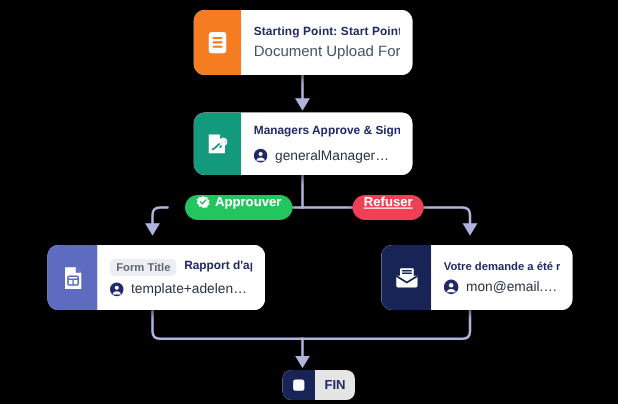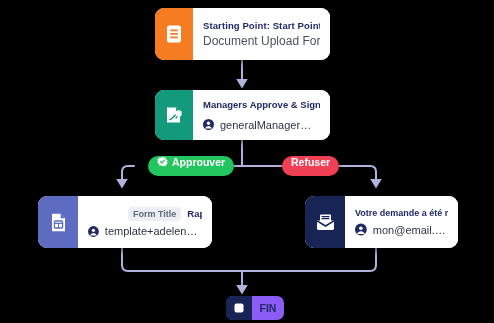--- a/index.html
+++ b/index.html
@@ -27,42 +27,42 @@
 
   
   #node-approve{left:155px;top:90px;width:175px;height:50px;}
   #node-approve .ico{width:38px;background:#13997C;}
   #node-approve .title{font-size:9.5px;margin-bottom:8px;}
   #node-approve .mailrow .txt{font-size:11px;}
 
   
   #node-form{left:38px;top:196px;width:174px;height:52px;}
   #node-form .ico{width:40px;background:#5D6CC0;}
-  #node-form .hdr{display:flex;align-items:center;gap:6px;margin-bottom:4px;overflow:hidden;margin-left:40px;}
+  #node-form .hdr{display:flex;gap:6px;margin-bottom:4px;overflow:hidden;}
   #node-form .pill{background:#eceef3;color:#606877;font-size:9px;font-weight:bold;
                    border-radius:4px;padding:2px 5px;white-space:nowrap;}
   #node-form .title{font-size:9.5px;}
   #node-form .mailrow .txt{font-size:11px;}
 
   
   #node-reject{left:305px;top:196px;width:153px;height:52px;}
   #node-reject .ico{width:40px;background:#182356;}
   #node-reject .title{font-size:9px;margin-bottom:5px;}
   #node-reject .mailrow .txt{font-size:11px;}
 
   
   .branch{position:absolute;display:flex;align-items:flex-start;gap:4px;height:20px;
           border-radius:10px;padding:0 9px;color:#fff;font-size:10.5px;font-weight:bold;
           box-shadow:0 2px 4px rgba(0,0,0,.4);}
   #branch-approve{left:148px;top:156px;background:#22C55E;}
-  #branch-reject{left:282px;top:156px;background:#EF4056;}
+  #branch-reject{left:282px;top:156px;background:#EF4056;text-decoration:underline;}
 
   
   #node-fin{position:absolute;left:226px;top:296px;width:58px;height:24px;
-            display:flex;border-radius:7px;overflow:hidden;background:#8b5cf6;
+            display:flex;border-radius:7px;overflow:hidden;background:#e5e5e5;
             box-shadow:0 2px 5px rgba(0,0,0,.5);}
   #node-fin .ico{width:26px;background:#182356;display:flex;align-items:center;justify-content:center;}
   #node-fin .finlab{flex:1;display:flex;align-items:center;justify-content:center;
                     color:#1f2a66;font-size:10.5px;font-weight:bold;}
 </style>
 </head>
 <body>
 
 <div id="stage">
 

